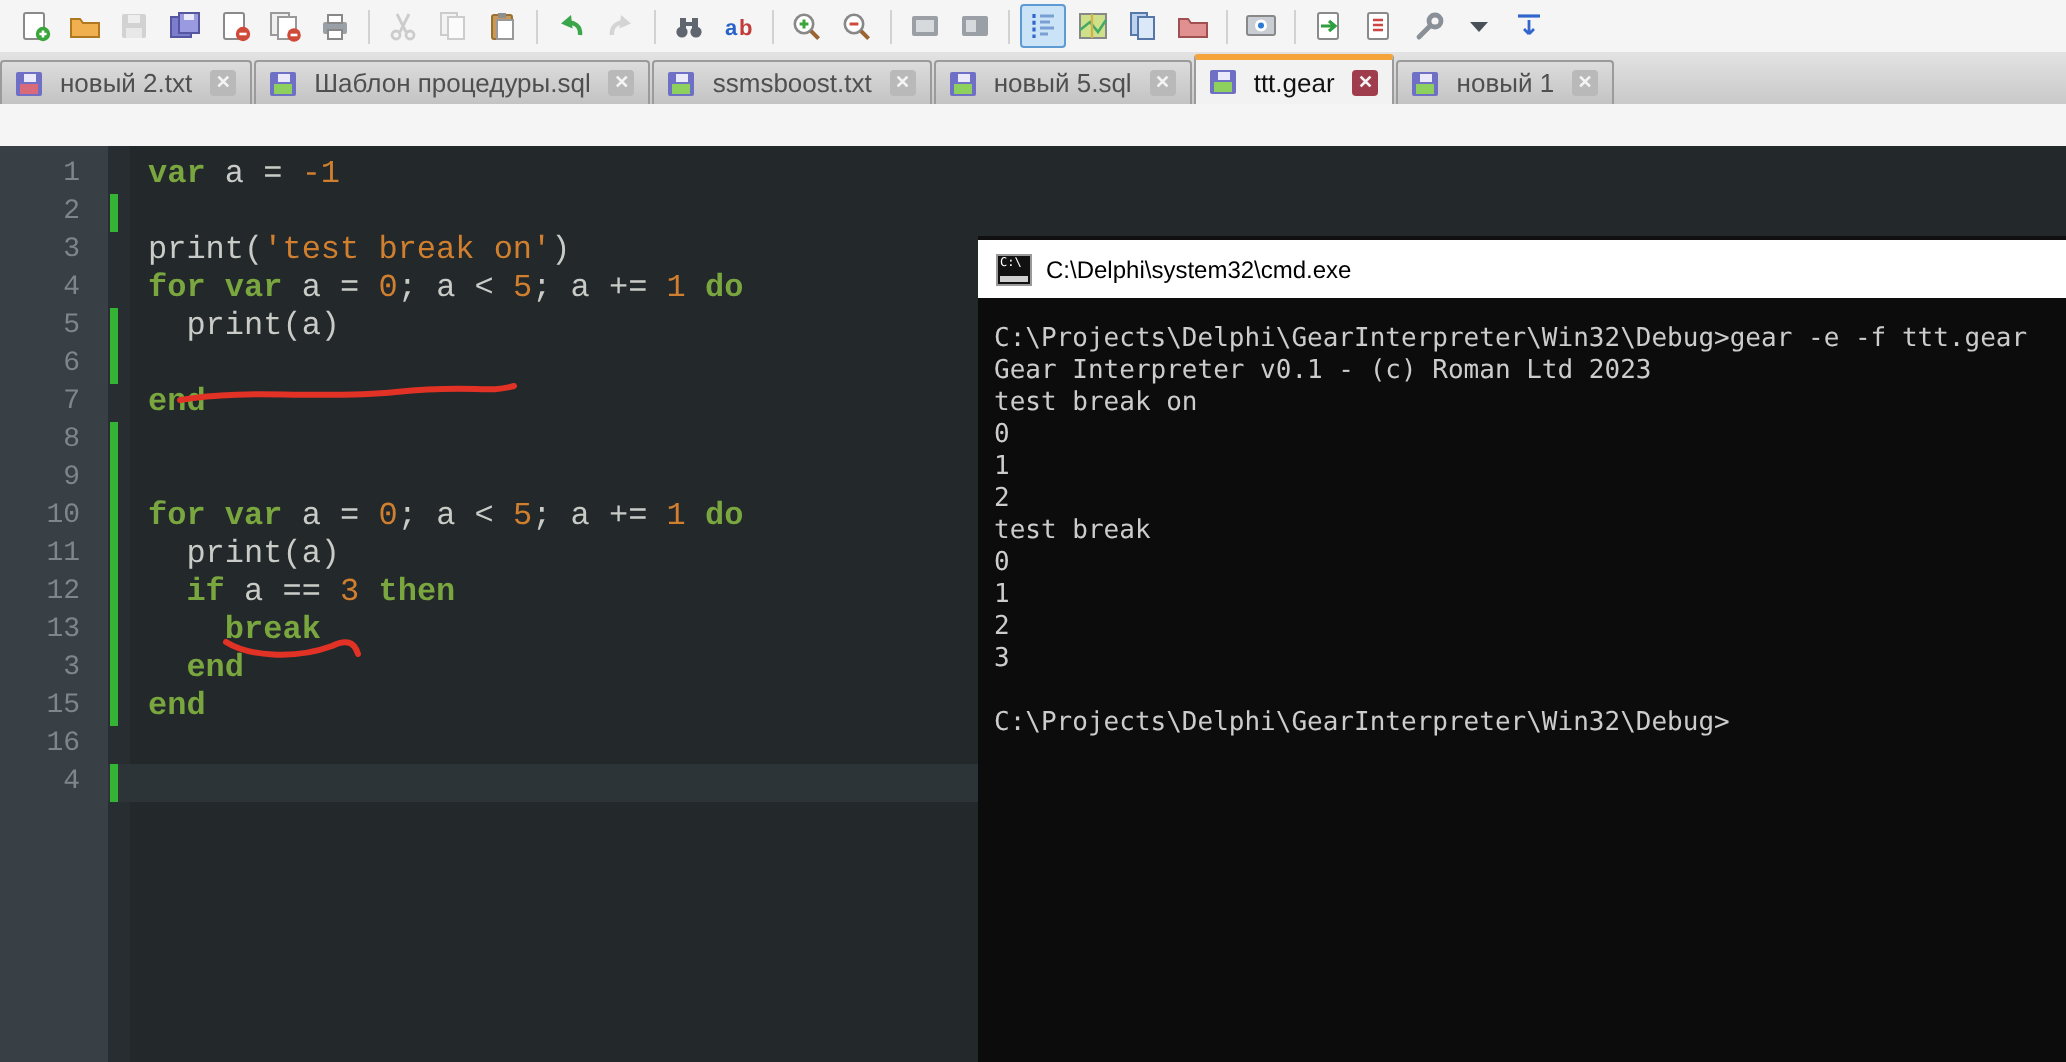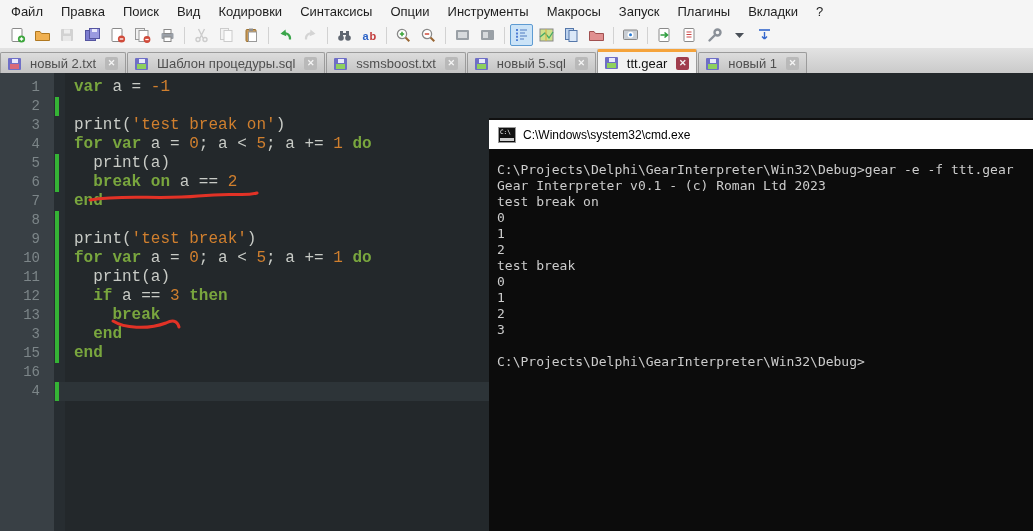--- a/index.html
+++ b/index.html
@@ -60,35 +60,20 @@
   .cmd-title-text{font-size:12px;color:#000;}
   .cmd-body{padding:13px 0 0 8px;font-family:"DejaVu Sans Mono",monospace;font-size:13px;
             line-height:16px;color:#cccccc;white-space:pre;}
   .cmd-line{height:16px;}
 </style>
 </head>
 <body>
 
 <div class="app">
 
-  <div class="menubar">
-      <div class="menu-item">Файл</div>
-      <div class="menu-item">Правка</div>
-      <div class="menu-item">Поиск</div>
-      <div class="menu-item">Вид</div>
-      <div class="menu-item">Кодировки</div>
-      <div class="menu-item">Синтаксисы</div>
-      <div class="menu-item">Опции</div>
-      <div class="menu-item">Инструменты</div>
-      <div class="menu-item">Макросы</div>
-      <div class="menu-item">Запуск</div>
-      <div class="menu-item">Плагины</div>
-      <div class="menu-item">Вкладки</div>
-      <div class="menu-item">?</div>
-    </div>
 
   <div class="toolbar">
       <button class="tbtn">
         <svg width="17" height="16" viewBox="0 0 17 16">
           <rect x="3" y="1.5" width="10" height="13" rx="1" fill="#fff" stroke="#8a8a8a"></rect>
           <circle cx="12.5" cy="12" r="3.6" fill="#3aa53a"></circle>
           <path d="M12.5 10.2v3.6M10.7 12h3.6" stroke="#fff" stroke-width="1.3"></path>
         </svg>
       </button>
       <button class="tbtn">
@@ -330,35 +315,33 @@
           <span class="lc"><span class="tk-k">for</span><span> </span><span class="tk-k">var</span><span> a = </span><span class="tk-n">0</span><span>; a &lt; </span><span class="tk-n">5</span><span>; a += </span><span class="tk-n">1</span><span> </span><span class="tk-k">do</span></span>
         </div>
         <div class="line">
           <span class="ln">5</span>
           <span class="mk"></span>
           <span class="lc"><span>  print(a)</span></span>
         </div>
         <div class="line">
           <span class="ln">6</span>
           <span class="mk"></span>
-          <span class="lc"><span>  </span><span class="tk-k">break</span><span> </span><span class="tk-k">on</span><span> a == </span><span class="tk-n">2</span></span>
         </div>
         <div class="line">
           <span class="ln">7</span>
           <span class="lc"><span class="tk-k">end</span></span>
         </div>
         <div class="line">
           <span class="ln">8</span>
           <span class="mk"></span>
           <span class="lc"></span>
         </div>
         <div class="line">
           <span class="ln">9</span>
           <span class="mk"></span>
-          <span class="lc"><span>print(</span><span class="tk-s">'test break'</span><span>)</span></span>
         </div>
         <div class="line">
           <span class="ln">10</span>
           <span class="mk"></span>
           <span class="lc"><span class="tk-k">for</span><span> </span><span class="tk-k">var</span><span> a = </span><span class="tk-n">0</span><span>; a &lt; </span><span class="tk-n">5</span><span>; a += </span><span class="tk-n">1</span><span> </span><span class="tk-k">do</span></span>
         </div>
         <div class="line">
           <span class="ln">11</span>
           <span class="mk"></span>
           <span class="lc"><span>  print(a)</span></span>
@@ -396,18 +379,18 @@
   </div>
 
   <svg class="annot" width="1033" height="531" viewBox="0 0 1033 531">
     <path d="M90 200 C 125 194, 158 200, 198 196 S 242 197, 257 193" fill="none" stroke="#e23226" stroke-width="3" stroke-linecap="round"></path>
     <path d="M113 321 C 124 328, 147 330, 166 323 C 172 320, 177 320, 179 327" fill="none" stroke="#e23226" stroke-width="3" stroke-linecap="round"></path>
   </svg>
 
   <div class="cmd">
     <div class="cmd-title">
       <span class="cmd-ico"></span>
-      <span class="cmd-title-text">C:\Windows\system32\cmd.exe</span>
+      <span class="cmd-title-text">C:\Delphi\system32\cmd.exe</span>
     </div>
     <div class="cmd-body"><div class="cmd-line">C:\Projects\Delphi\GearInterpreter\Win32\Debug&gt;gear -e -f ttt.gear</div><div class="cmd-line">Gear Interpreter v0.1 - (c) Roman Ltd 2023</div><div class="cmd-line">test break on</div><div class="cmd-line">0</div><div class="cmd-line">1</div><div class="cmd-line">2</div><div class="cmd-line">test break</div><div class="cmd-line">0</div><div class="cmd-line">1</div><div class="cmd-line">2</div><div class="cmd-line">3</div><div class="cmd-line">&nbsp;</div><div class="cmd-line">C:\Projects\Delphi\GearInterpreter\Win32\Debug&gt;</div></div>
   </div>
 
 </div>
 
 </body></html>

